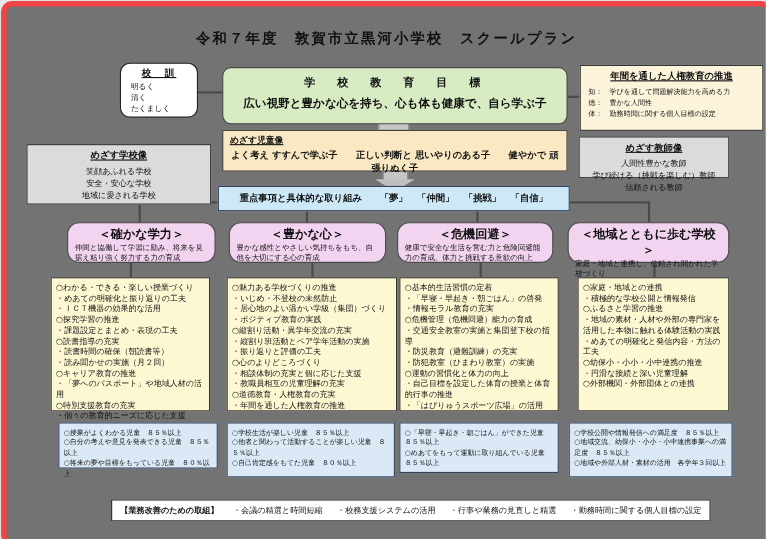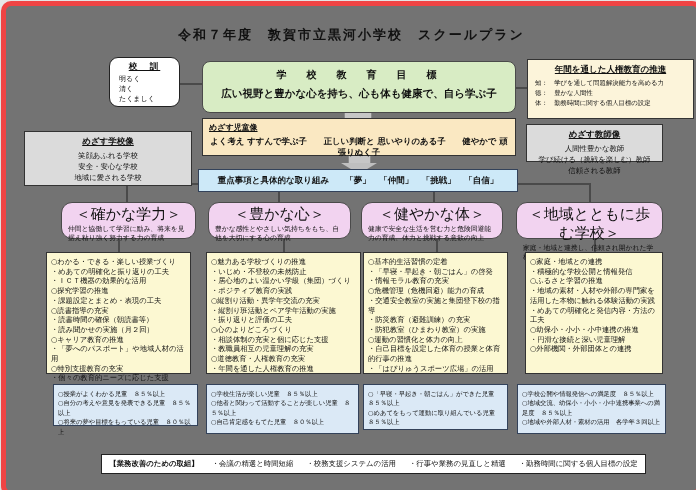--- a/index.html
+++ b/index.html
@@ -28,21 +28,21 @@
   .gbox .bi{text-align:center;font-size:7.4px;line-height:1.5;margin-top:2px;}
   .band{left:192px;top:163px;width:320px;height:23px;border:1.4px solid #33425a;background:#cde9f8;
     display:flex;align-items:center;justify-content:center;gap:16px;font-size:8.5px;font-weight:bold;}
   
   .ln{position:absolute;background:#4a4a4a;z-index:0;}
   .garrow-body{position:absolute;background:#c6c6c6;border:1px solid #8a8a8a;z-index:0;}
   .garrow-head{position:absolute;width:0;height:0;border-left:18px solid transparent;border-right:18px solid transparent;
     border-top:11px solid #bfbfbf;z-index:0;}
   
   .ph{top:196px;height:37px;border:1.4px solid #4a4a4a;border-radius:11px;background:#f2d3f0;padding:2px 6px 0 6px;}
-  .ph .bt{text-align:center;font-size:15px;font-weight:normal;}
+  .ph .bt{text-align:center;font-size:11px;font-weight:bold;}
   .ph .bd{font-size:6.8px;line-height:1.35;margin-top:1px;}
   .h1{left:55px;width:135px;} .h2{left:202px;width:143px;} .h3{left:355px;width:142px;} .h4{left:510px;width:147px;}
   
   .yb{top:246px;height:122px;border:1.3px solid #333;background:#fcf8d2;padding:4px 3px 0 4px;font-size:7.3px;line-height:1.33;}
   .y1{left:40px;width:145px;} .y2{left:200px;width:155px;} .y3{left:357px;width:145px;} .y4{left:519px;width:138px;}
   
   .eb{top:378px;border:1.3px solid #33425a;background:#dbe9f6;padding:4px 3px 2px 4px;font-size:6.3px;line-height:1.5;}
   .e1{left:47px;width:145px;height:42px;} .e2{left:200px;width:153px;height:50px;}
   .e3{left:357px;width:145px;height:46px;} .e4{left:511px;width:149px;height:50px;}
   
@@ -118,21 +118,21 @@
 
   <div class="abs ph h1">
     <div class="bt">＜確かな学力＞</div>
     <div class="bd">仲間と協働して学習に励み、将来を見据え粘り強く努力する力の育成</div>
   </div>
   <div class="abs ph h2">
     <div class="bt">＜豊かな心＞</div>
     <div class="bd">豊かな感性とやさしい気持ちをもち、自他を大切にする心の育成</div>
   </div>
   <div class="abs ph h3">
-    <div class="bt">＜健やかな体＞</div>
+    <div class="bt">＜危機回避＞</div>
     <div class="bd">健康で安全な生活を営む力と危険回避能力の育成、体力と挑戦する意欲の向上</div>
   </div>
   <div class="abs ph h4">
     <div class="bt">＜地域とともに歩む学校＞</div>
     <div class="bd">家庭・地域と連携し、信頼され開かれた学校づくり</div>
   </div>
 
   <div class="abs yb y1 ml">○わかる・できる・楽しい授業づくり
 ・めあての明確化と振り返りの工夫
 ・ＩＣＴ機器の効果的な活用

